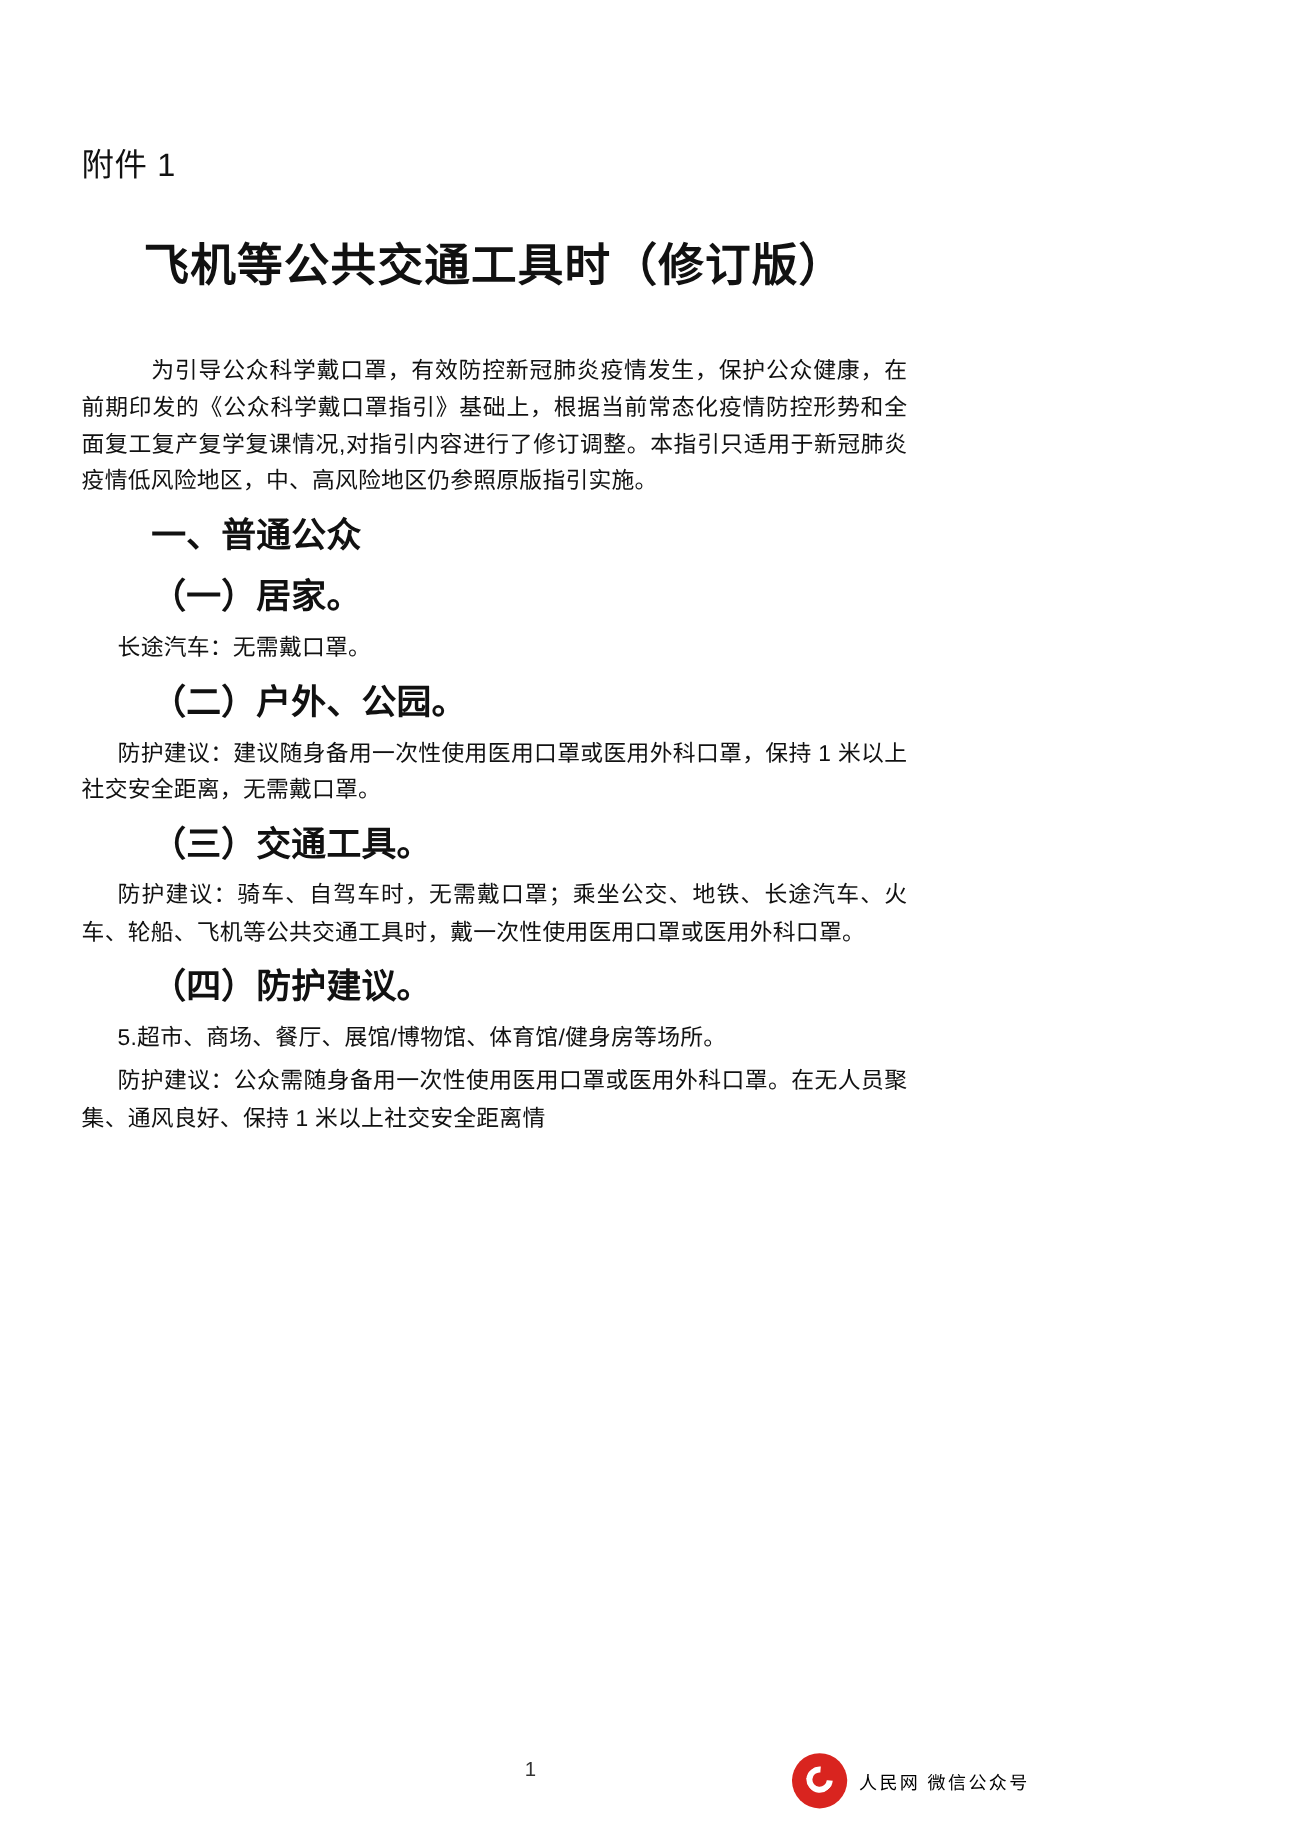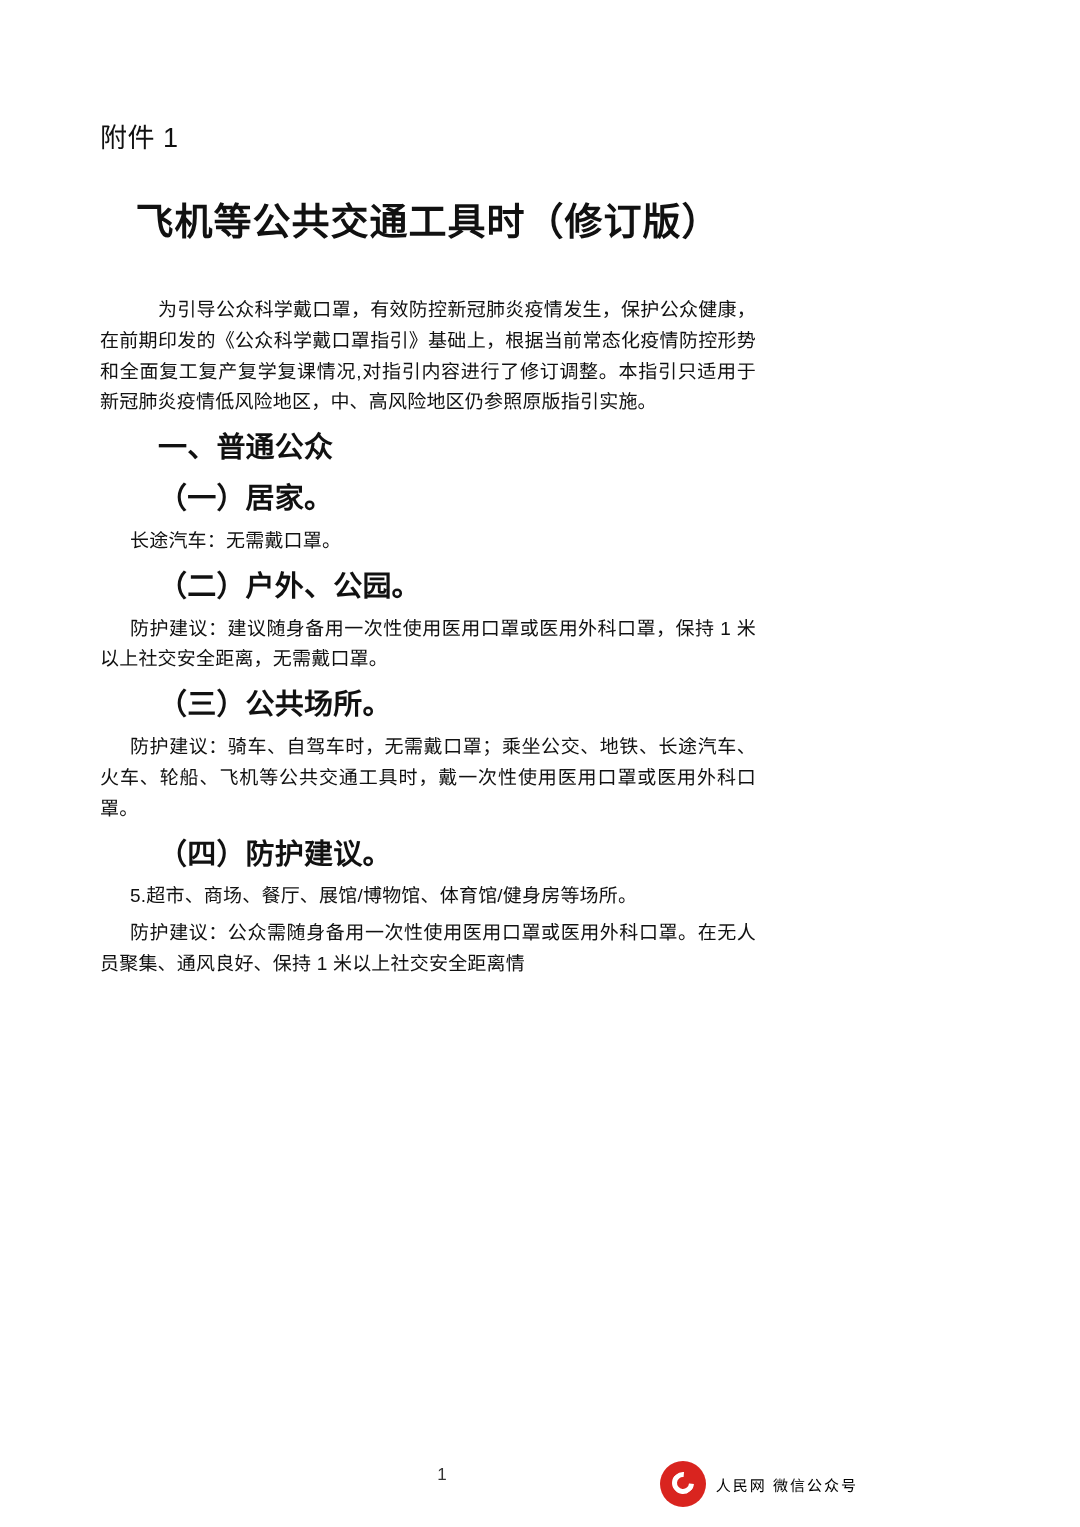--- a/index.html
+++ b/index.html
@@ -13,21 +13,21 @@
     font-family: "Liberation Sans", "DejaVu Sans", sans-serif;
     color: #111111;
     position: relative;
     overflow: hidden;
   }
   .page {
     position: relative;
     width: 884px;
     height: 1527px;
     box-sizing: border-box;
-    padding: 120px 128px 0 100px;
+    padding: 120px 128px 0 68px;
   }
   .attachment-label {
     font-size: 27px;
     line-height: 1.4;
     letter-spacing: 0.5px;
     margin: 0 0 38px 0;
   }
   .doc-title {
     text-align: center;
     font-size: 38px;
@@ -122,21 +122,21 @@
   <p class="para indent">为引导公众科学戴口罩，有效防控新冠肺炎疫情发生，保护公众健康，在前期印发的《公众科学戴口罩指引》基础上，根据当前常态化疫情防控形势和全面复工复产复学复课情况,对指引内容进行了修订调整。本指引只适用于新冠肺炎疫情低风险地区，中、高风险地区仍参照原版指引实施。</p>
 
   <p class="section-heading">一、普通公众</p>
 
   <p class="sub-heading">（一）居家。</p>
   <p class="para indent-small">长途汽车：无需戴口罩。</p>
 
   <p class="sub-heading">（二）户外、公园。</p>
   <p class="para indent-small">防护建议：建议随身备用一次性使用医用口罩或医用外科口罩，保持 1 米以上社交安全距离，无需戴口罩。</p>
 
-  <p class="sub-heading">（三）公共场所。</p>
+  <p class="sub-heading">（三）交通工具。</p>
   <p class="para indent-small">防护建议：骑车、自驾车时，无需戴口罩；乘坐公交、地铁、长途汽车、火车、轮船、飞机等公共交通工具时，戴一次性使用医用口罩或医用外科口罩。</p>
 
   <p class="sub-heading">（四）防护建议。</p>
   <p class="para indent-small">5.超市、商场、餐厅、展馆/博物馆、体育馆/健身房等场所。</p>
   <p class="para indent-small">防护建议：公众需随身备用一次性使用医用口罩或医用外科口罩。在无人员聚集、通风良好、保持 1 米以上社交安全距离情</p>
 
   <div class="page-number">1</div>
 
   <div class="watermark">
     <span class="watermark-logo"></span>

